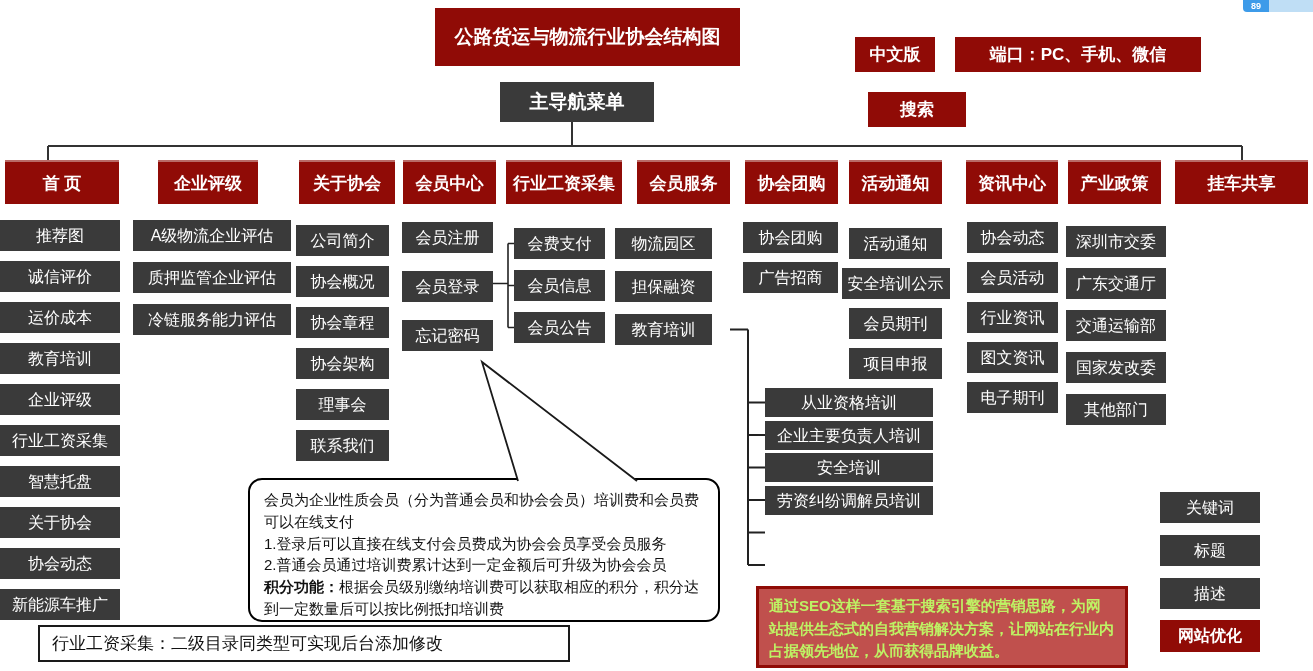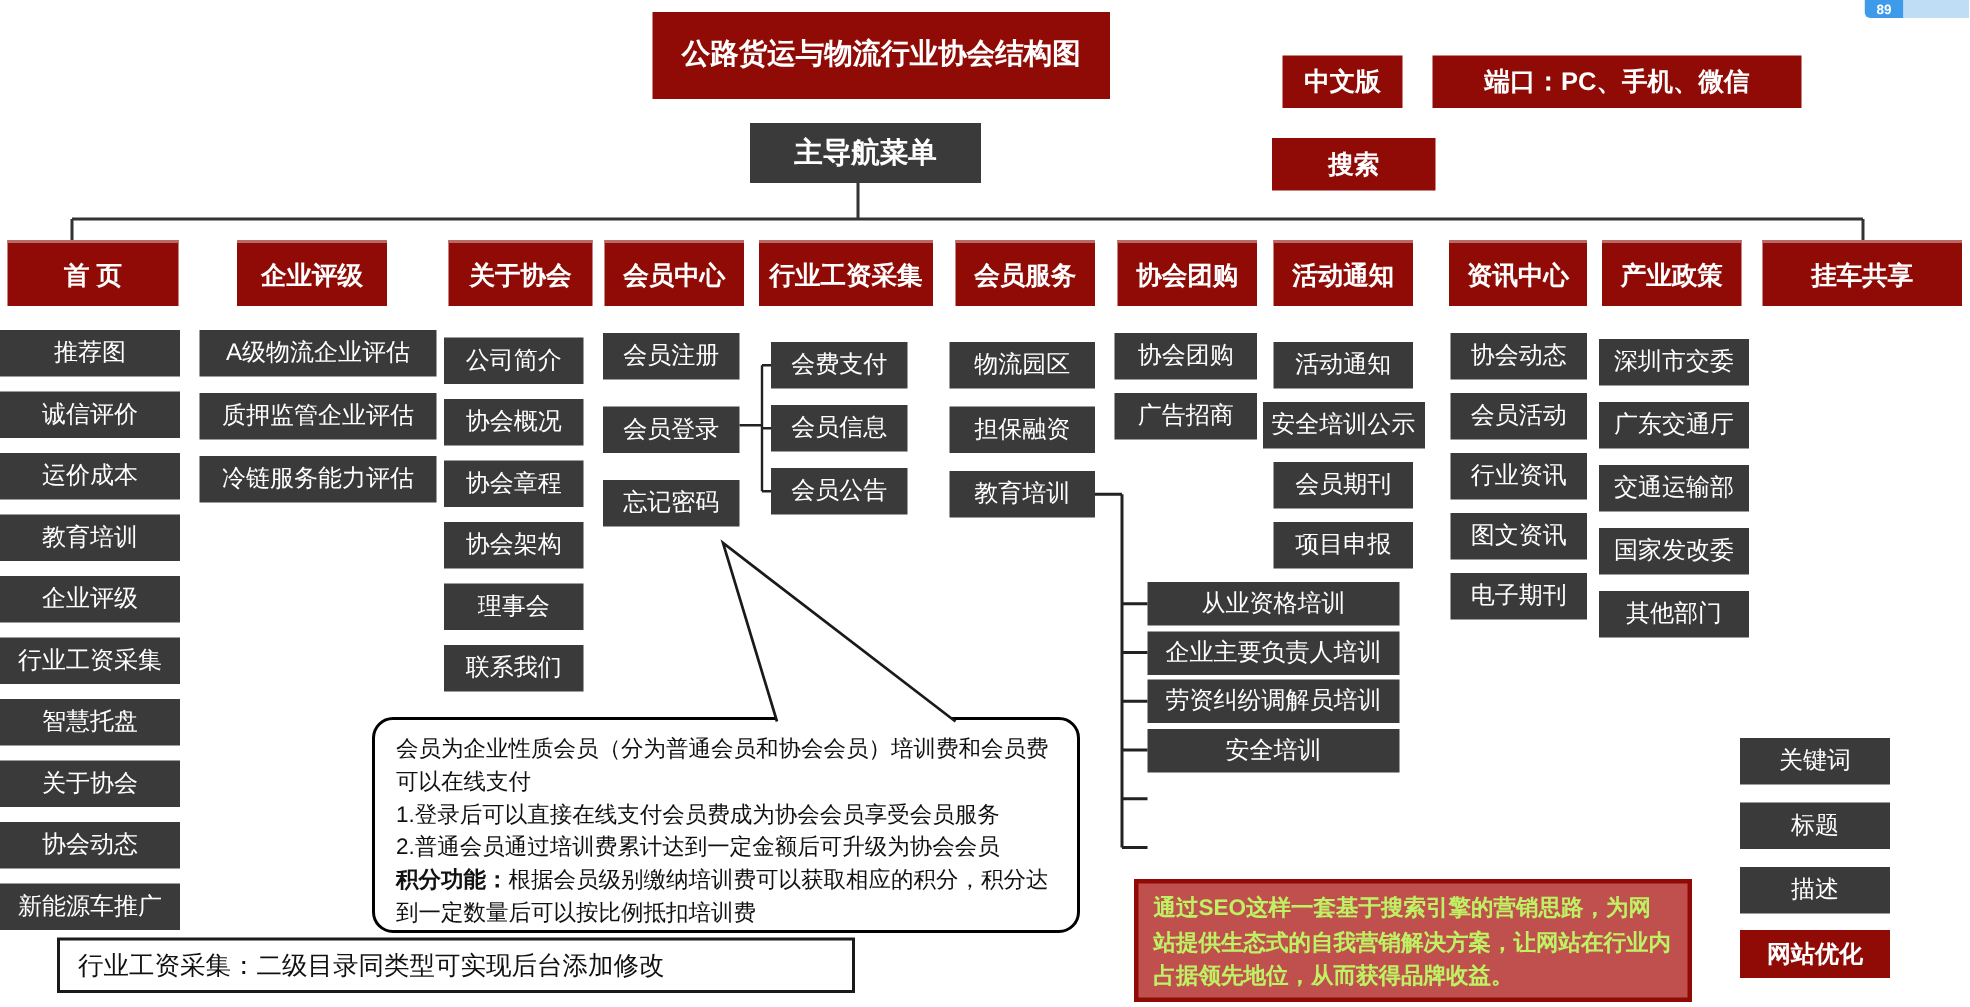--- a/index.html
+++ b/index.html
@@ -48,21 +48,21 @@
 
   <div class="abs red title-box">
     <span>公路货运与物流行业协会</span>
     <span>结构图</span>
   </div>
 
   <div class="abs nav-box">主导航菜单</div>
 
   <div class="abs red pill" style="left:855px;top:37px;width:80px;height:35px;">中文版</div>
   <div class="abs red pill" style="left:955px;top:37px;width:246px;height:35px;">端口：PC、手机、微信</div>
-  <div class="abs red pill" style="left:848px;top:92px;width:109px;height:35px;">搜索</div>
+  <div class="abs red pill" style="left:868px;top:92px;width:98px;height:35px;">搜索</div>
 
   <div class="abs badge">
     <span class="b1">89</span>
     <span class="b2"></span>
   </div>
 
   <div id="columns">
       <div class="cat" style="left: 5px; top: 160px; width: 114px;">首 页</div>
       <div class="items" style="left: 0px; top: 220px; width: 120px; row-gap: 10px; --iw: 120px;">
         <div class="node">推荐图</div>
@@ -97,21 +97,21 @@
         <div class="node">会员登录</div>
         <div class="node">忘记密码</div>
       </div>
       <div class="cat" style="left: 506px; top: 160px; width: 116px;">行业工资采集</div>
       <div class="items" style="left: 514px; top: 228px; width: 91px; row-gap: 11px; --iw: 91px;">
         <div class="node">会费支付</div>
         <div class="node">会员信息</div>
         <div class="node">会员公告</div>
       </div>
       <div class="cat" style="left: 637px; top: 160px; width: 93px;">会员服务</div>
-      <div class="items" style="left: 633px; top: 228px; width: 97px; row-gap: 12px; justify-content: flex-end; --iw: 97px;">
+      <div class="items" style="left: 615px; top: 228px; width: 97px; row-gap: 12px; justify-content: flex-end; --iw: 97px;">
         <div class="node">物流园区</div>
         <div class="node">担保融资</div>
         <div class="node">教育培训</div>
       </div>
       <div class="cat" style="left: 745px; top: 160px; width: 93px;">协会团购</div>
       <div class="items" style="left: 743px; top: 222px; width: 95px; row-gap: 9px; --iw: 95px;">
         <div class="node">协会团购</div>
         <div class="node">广告招商</div>
       </div>
       <div class="cat" style="left: 849px; top: 160px; width: 93px;">活动通知</div>
@@ -136,22 +136,22 @@
         <div class="node">交通运输部</div>
         <div class="node">国家发改委</div>
         <div class="node">其他部门</div>
       </div>
       <div class="cat" style="left: 1175px; top: 160px; width: 133px;">挂车共享</div>
     </div>
 
   <div class="items train-items" id="training">
       <div class="node">从业资格培训</div>
       <div class="node">企业主要负责人培训</div>
+      <div class="node">安全培训</div>
       <div class="node">劳资纠纷调解员培训</div>
-      <div class="node">安全培训</div>
     </div>
 
   <div class="items" id="seo-list" style="left:1160px;top:492px;width:100px;row-gap:12px;">
       <div class="node seo-item" style="--iw: 100px;">关键词</div>
       <div class="node seo-item" style="--iw: 100px;">标题</div>
       <div class="node seo-item" style="--iw: 100px;">描述</div>
     </div>
   <div class="abs red seo-highlight">网站优化</div>
 
   <div class="abs note-box">

